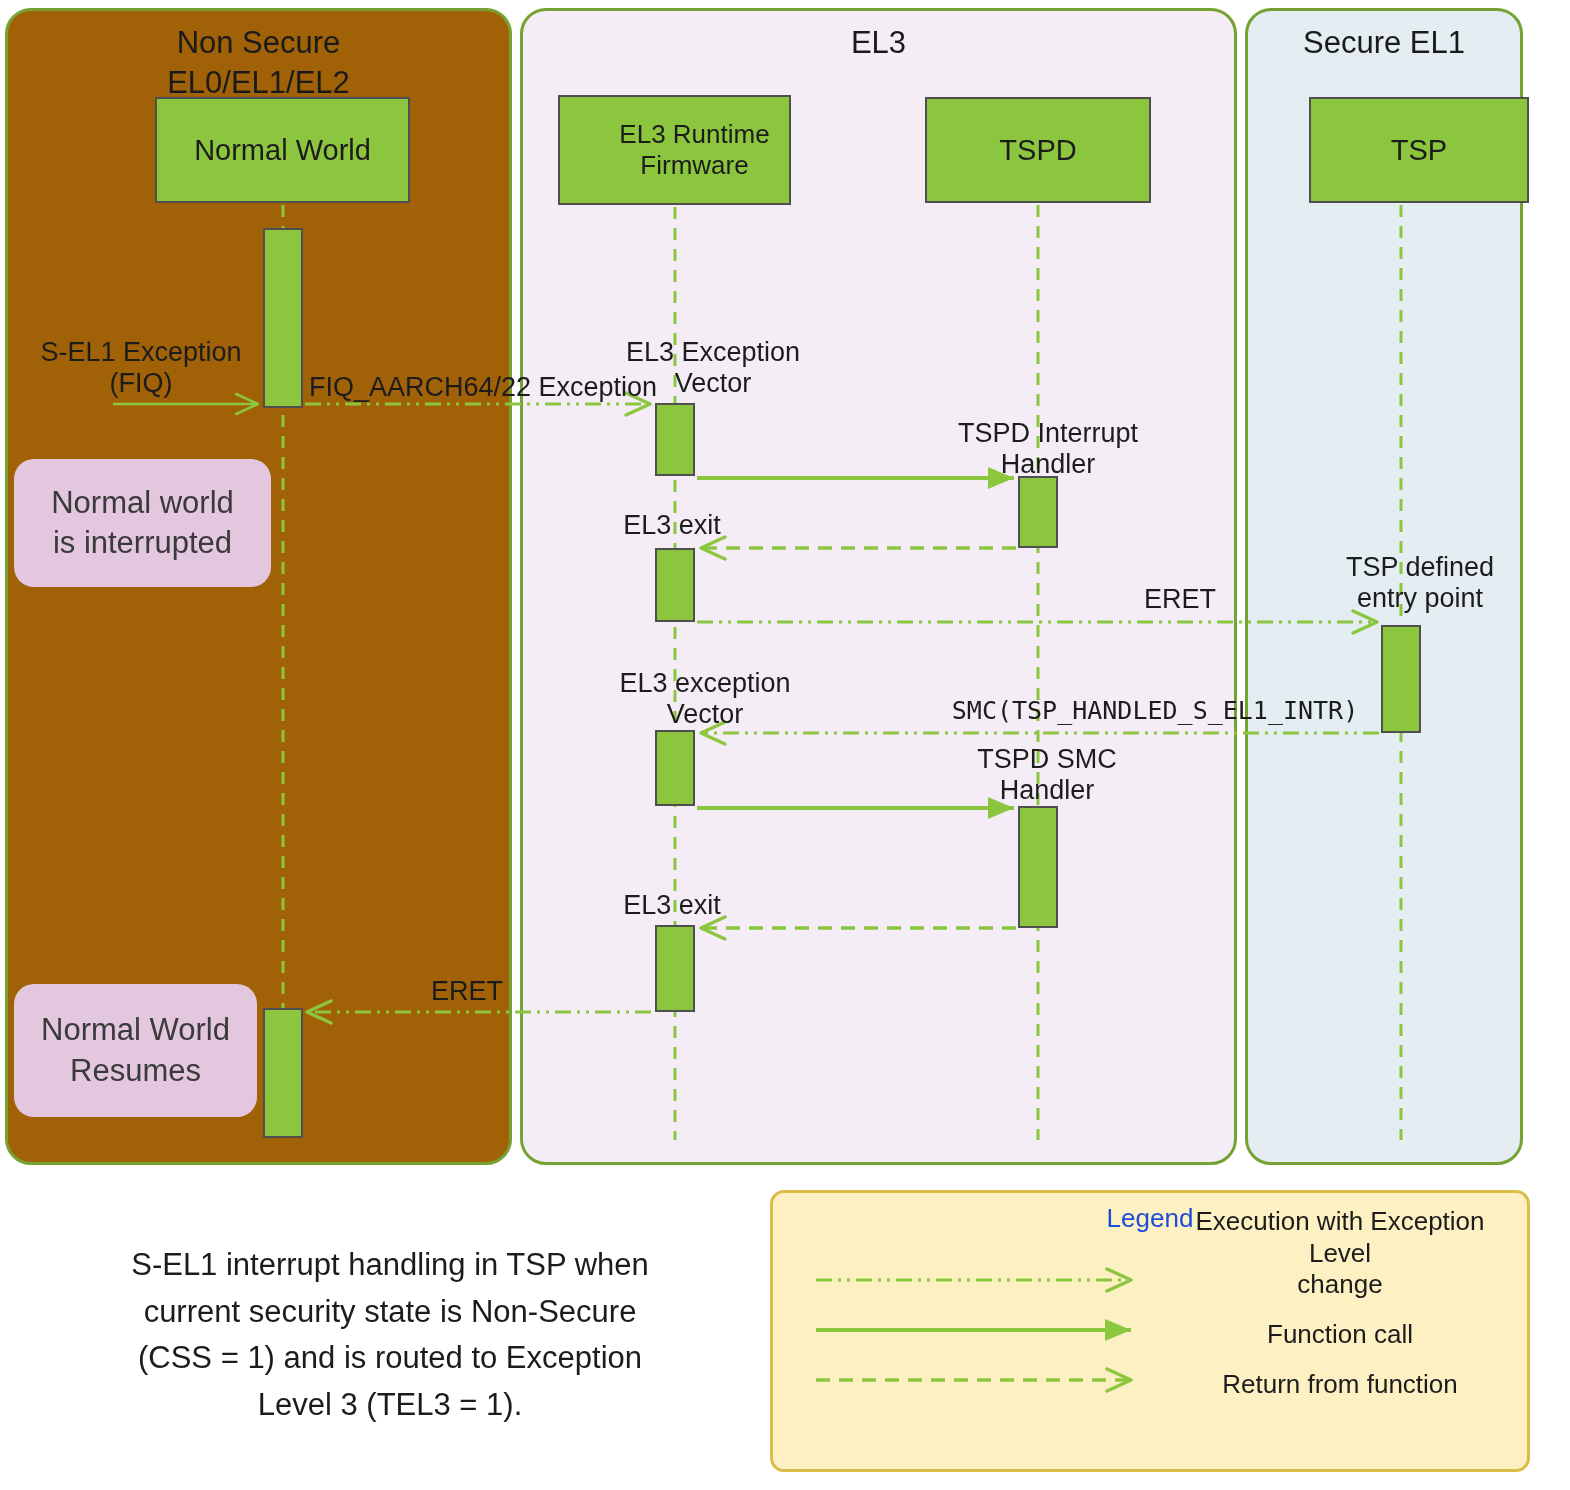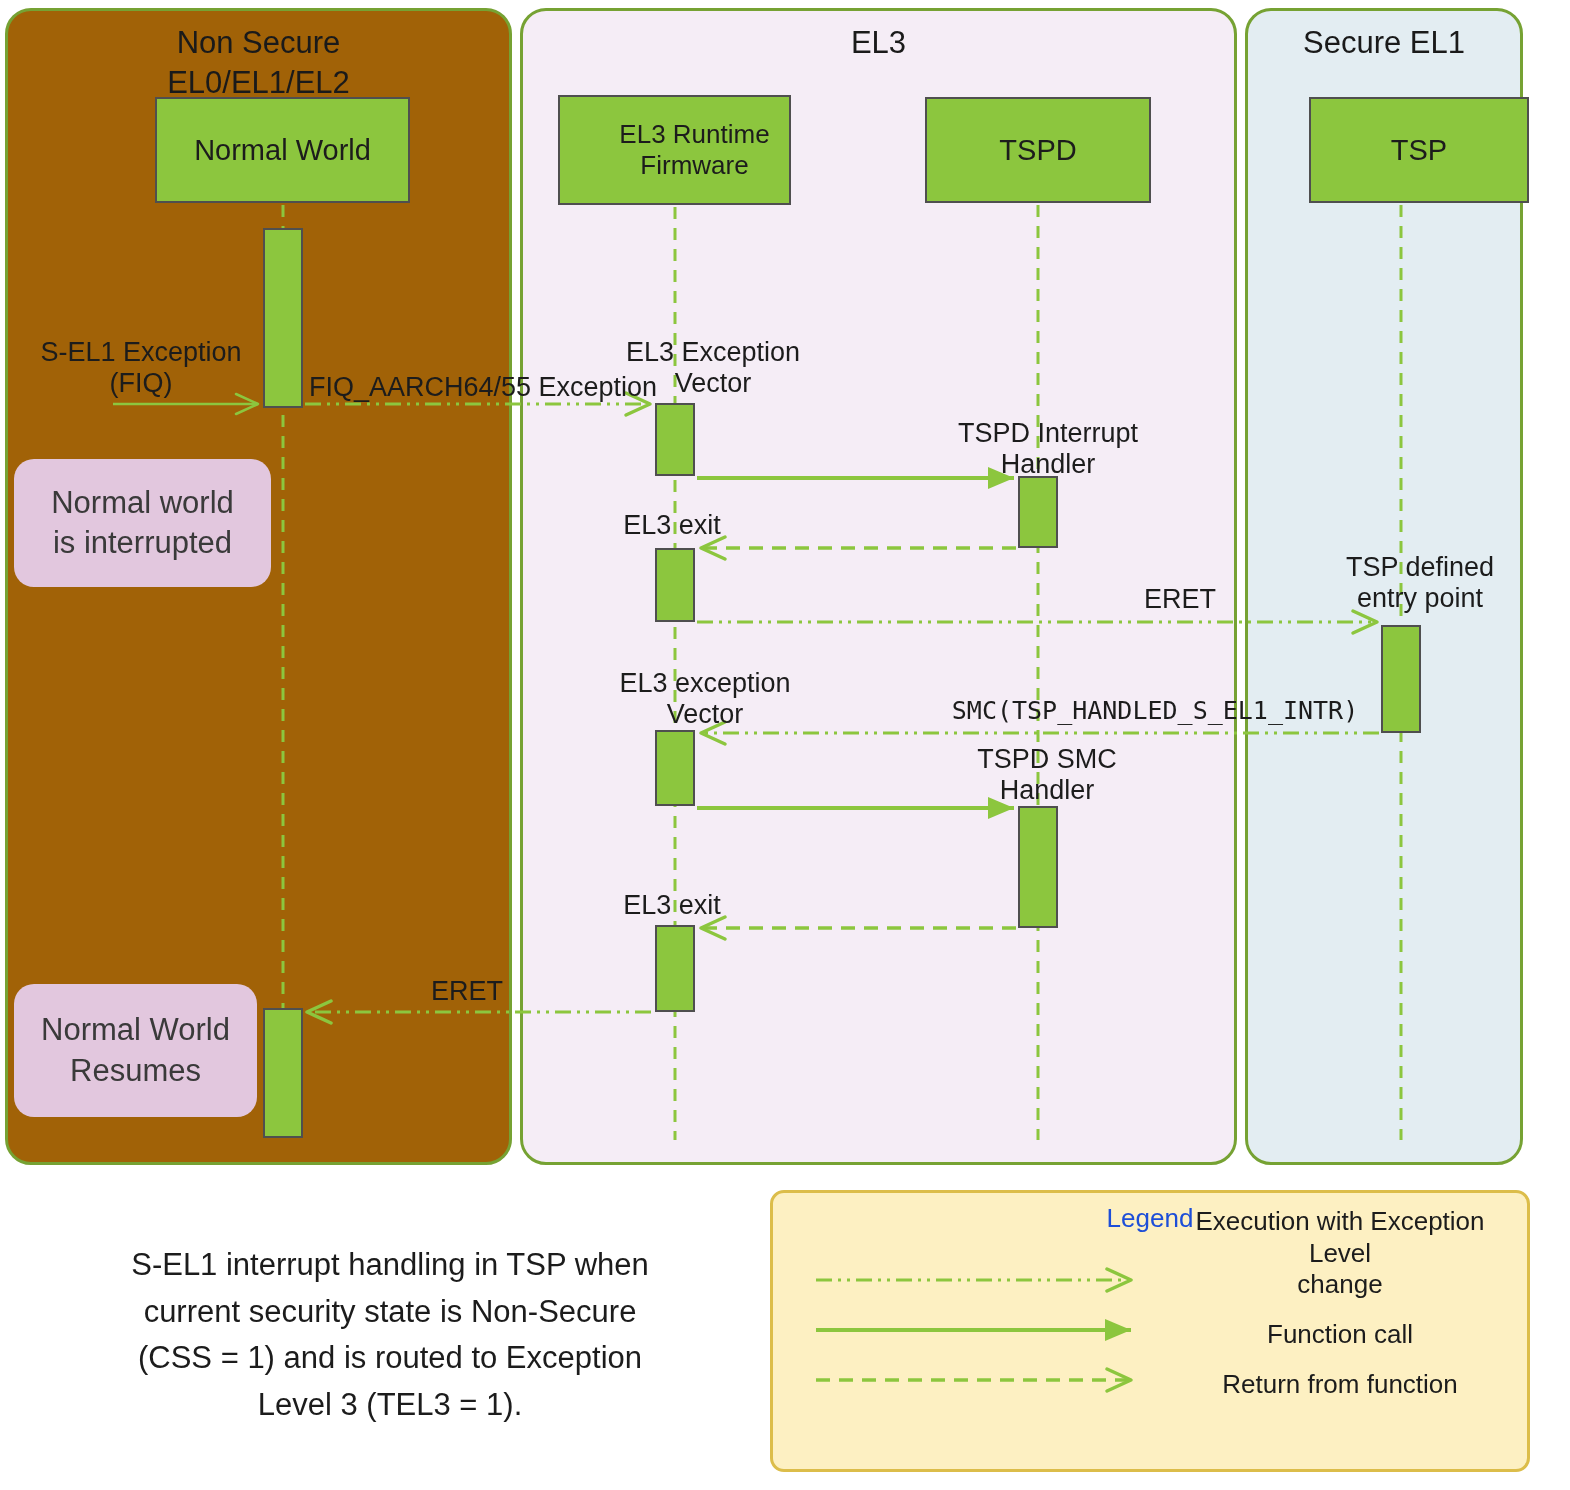--- a/index.html
+++ b/index.html
@@ -209,21 +209,21 @@
     <line class="ln-dashed" x1="1016" y1="548" x2="701" y2="548" marker-end="url(#arrow-open)"></line>
     <line class="ln-dashdot" x1="697" y1="622" x2="1377" y2="622" marker-end="url(#arrow-open)"></line>
     <line class="ln-dashdot" x1="1379" y1="733" x2="701" y2="733" marker-end="url(#arrow-open)"></line>
     <line class="ln-solid" x1="697" y1="808" x2="1014" y2="808" marker-end="url(#arrow-filled)"></line>
     <line class="ln-dashed" x1="1016" y1="928" x2="701" y2="928" marker-end="url(#arrow-open)"></line>
     <line class="ln-dashdot" x1="651" y1="1012" x2="307" y2="1012" marker-end="url(#arrow-open)"></line>
   </svg>
 
   <div class="msg-label" style="left:141px;  top:337px;">S-EL1 Exception
 (FIQ)</div>
-  <div class="msg-label" style="left:483px;  top:372px;">FIQ_AARCH64/55 Exception</div>
+  <div class="msg-label" style="left:483px;  top:372px;">FIQ_AARCH64/22 Exception</div>
   <div class="msg-label" style="left:713px;  top:337px;">EL3 Exception
 Vector</div>
   <div class="msg-label" style="left:1048px; top:418px;">TSPD Interrupt
 Handler</div>
   <div class="msg-label" style="left:672px;  top:510px;">EL3 exit</div>
   <div class="msg-label" style="left:1180px; top:584px;">ERET</div>
   <div class="msg-label" style="left:1420px; top:552px;">TSP defined
 entry point</div>
   <div class="msg-label mono" style="left:1155px; top:697px;">SMC(TSP_HANDLED_S_EL1_INTR)</div>
   <div class="msg-label" style="left:705px;  top:668px;">EL3 exception

